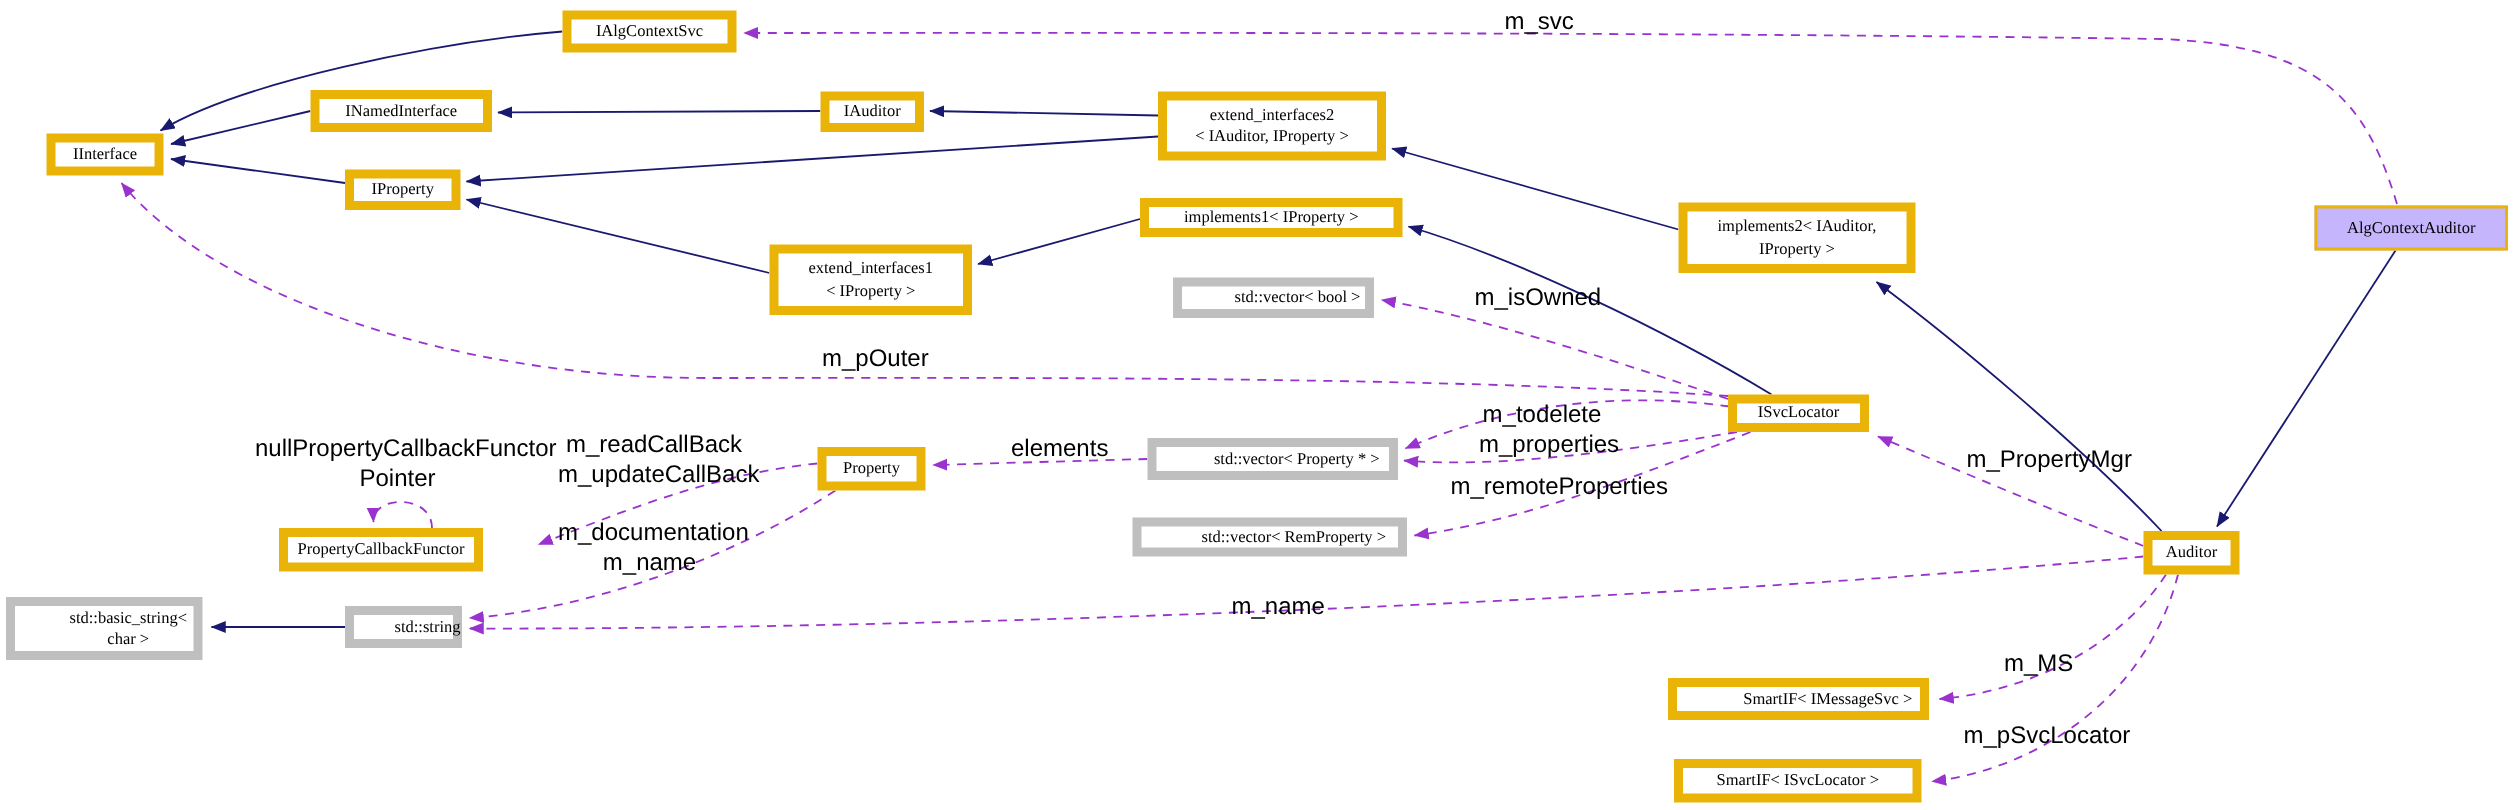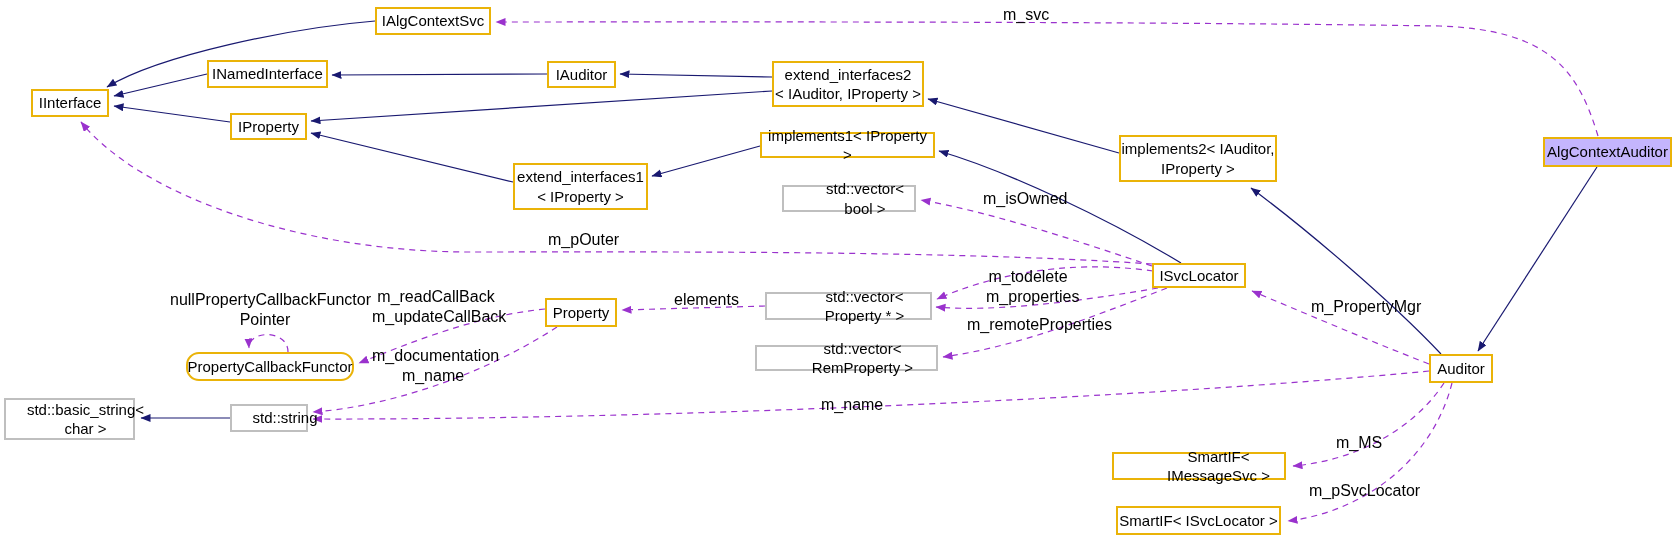--- a/index.html
+++ b/index.html
@@ -3,22 +3,22 @@
 <meta charset="utf-8">
 <style>
   html,body{margin:0;padding:0;background:#ffffff;}
   #diagram{position:relative;width:1677px;height:540px;background:#ffffff;overflow:hidden;
            font-family:"Liberation Sans","DejaVu Sans",sans-serif;}
   #edge-layer{position:absolute;left:0;top:0;width:1677px;height:540px;}
   .edge{fill:none;stroke-width:1.2px;}
   .edge.inheritance{stroke:#191970;}
   .edge.usage{stroke:#9a32cd;stroke-dasharray:6,5;}
   .node{position:absolute;display:flex;align-items:center;justify-content:center;
-        text-align:center;background:#ffffff;border:2px solid #eab308;color:#000000;
-        font-size:15px;line-height:1.3;white-space:pre-line;box-sizing:border-box;cursor:pointer;}
+        text-align:center;background:#ffffff;border:6px solid #eab308;color:#000000;
+        font-size:11px;line-height:1.3;white-space:pre-line;box-sizing:border-box;cursor:pointer;font-family:Liberation Serif, serif;}
   .node.external{border-color:#bfbfbf;cursor:default;padding-left:32px;}
   .node.selected{background:#c4b5fd;border-width:2px;cursor:default;}
   .edge-label{position:absolute;font-size:16px;color:#000000;line-height:1.28;
               white-space:pre-line;text-align:center;pointer-events:none;}
 </style>
 </head>
 <body>
 
 <div id="diagram">
   <svg id="edge-layer" width="1677" height="540" viewBox="0 0 1677 540" xmlns="http://www.w3.org/2000/svg">
@@ -72,21 +72,21 @@
       <div class="node class" style="left: 513px; top: 163px; width: 135px; height: 47px;">extend_interfaces1
 &lt; IProperty &gt;</div>
       <div class="node external" style="left: 782px; top: 185px; width: 134px; height: 27px;">std::vector&lt; bool &gt;</div>
       <div class="node class" style="left: 1119px; top: 135px; width: 158px; height: 47px;">implements2&lt; IAuditor,
 IProperty &gt;</div>
       <div class="node selected" style="left: 1543px; top: 137px; width: 129px; height: 30px;">AlgContextAuditor</div>
       <div class="node class" style="left: 1152px; top: 263px; width: 94px; height: 25px;">ISvcLocator</div>
       <div class="node class" style="left: 545px; top: 298px; width: 72px; height: 29px;">Property</div>
       <div class="node external" style="left: 765px; top: 292px; width: 167px; height: 28px;">std::vector&lt; Property * &gt;</div>
       <div class="node external" style="left: 755px; top: 345px; width: 183px; height: 26px;">std::vector&lt; RemProperty &gt;</div>
-      <div class="node class" style="left: 186px; top: 352px; width: 168px; height: 29px; border-radius: 13px;">PropertyCallbackFunctor</div>
+      <div class="node class" style="left: 186px; top: 352px; width: 136px; height: 29px;">PropertyCallbackFunctor</div>
       <div class="node external" style="left: 4px; top: 398px; width: 131px; height: 42px;">std::basic_string&lt;
 char &gt;</div>
       <div class="node external" style="left: 230px; top: 404px; width: 78px; height: 28px;">std::string</div>
       <div class="node class" style="left: 1429px; top: 354px; width: 64px; height: 29px;">Auditor</div>
       <div class="node class" style="left: 1112px; top: 452px; width: 174px; height: 28px; padding-left: 39px;">SmartIF&lt; IMessageSvc &gt;</div>
       <div class="node class" style="left: 1116px; top: 506px; width: 165px; height: 29px;">SmartIF&lt; ISvcLocator &gt;</div>
     </div>
   <div id="label-layer">
       <div class="edge-label" style="left: 1003px; top: 5px; width: 46px;">m_svc</div>
       <div class="edge-label" style="left: 548px; top: 230px; width: 70px;">m_pOuter</div>

